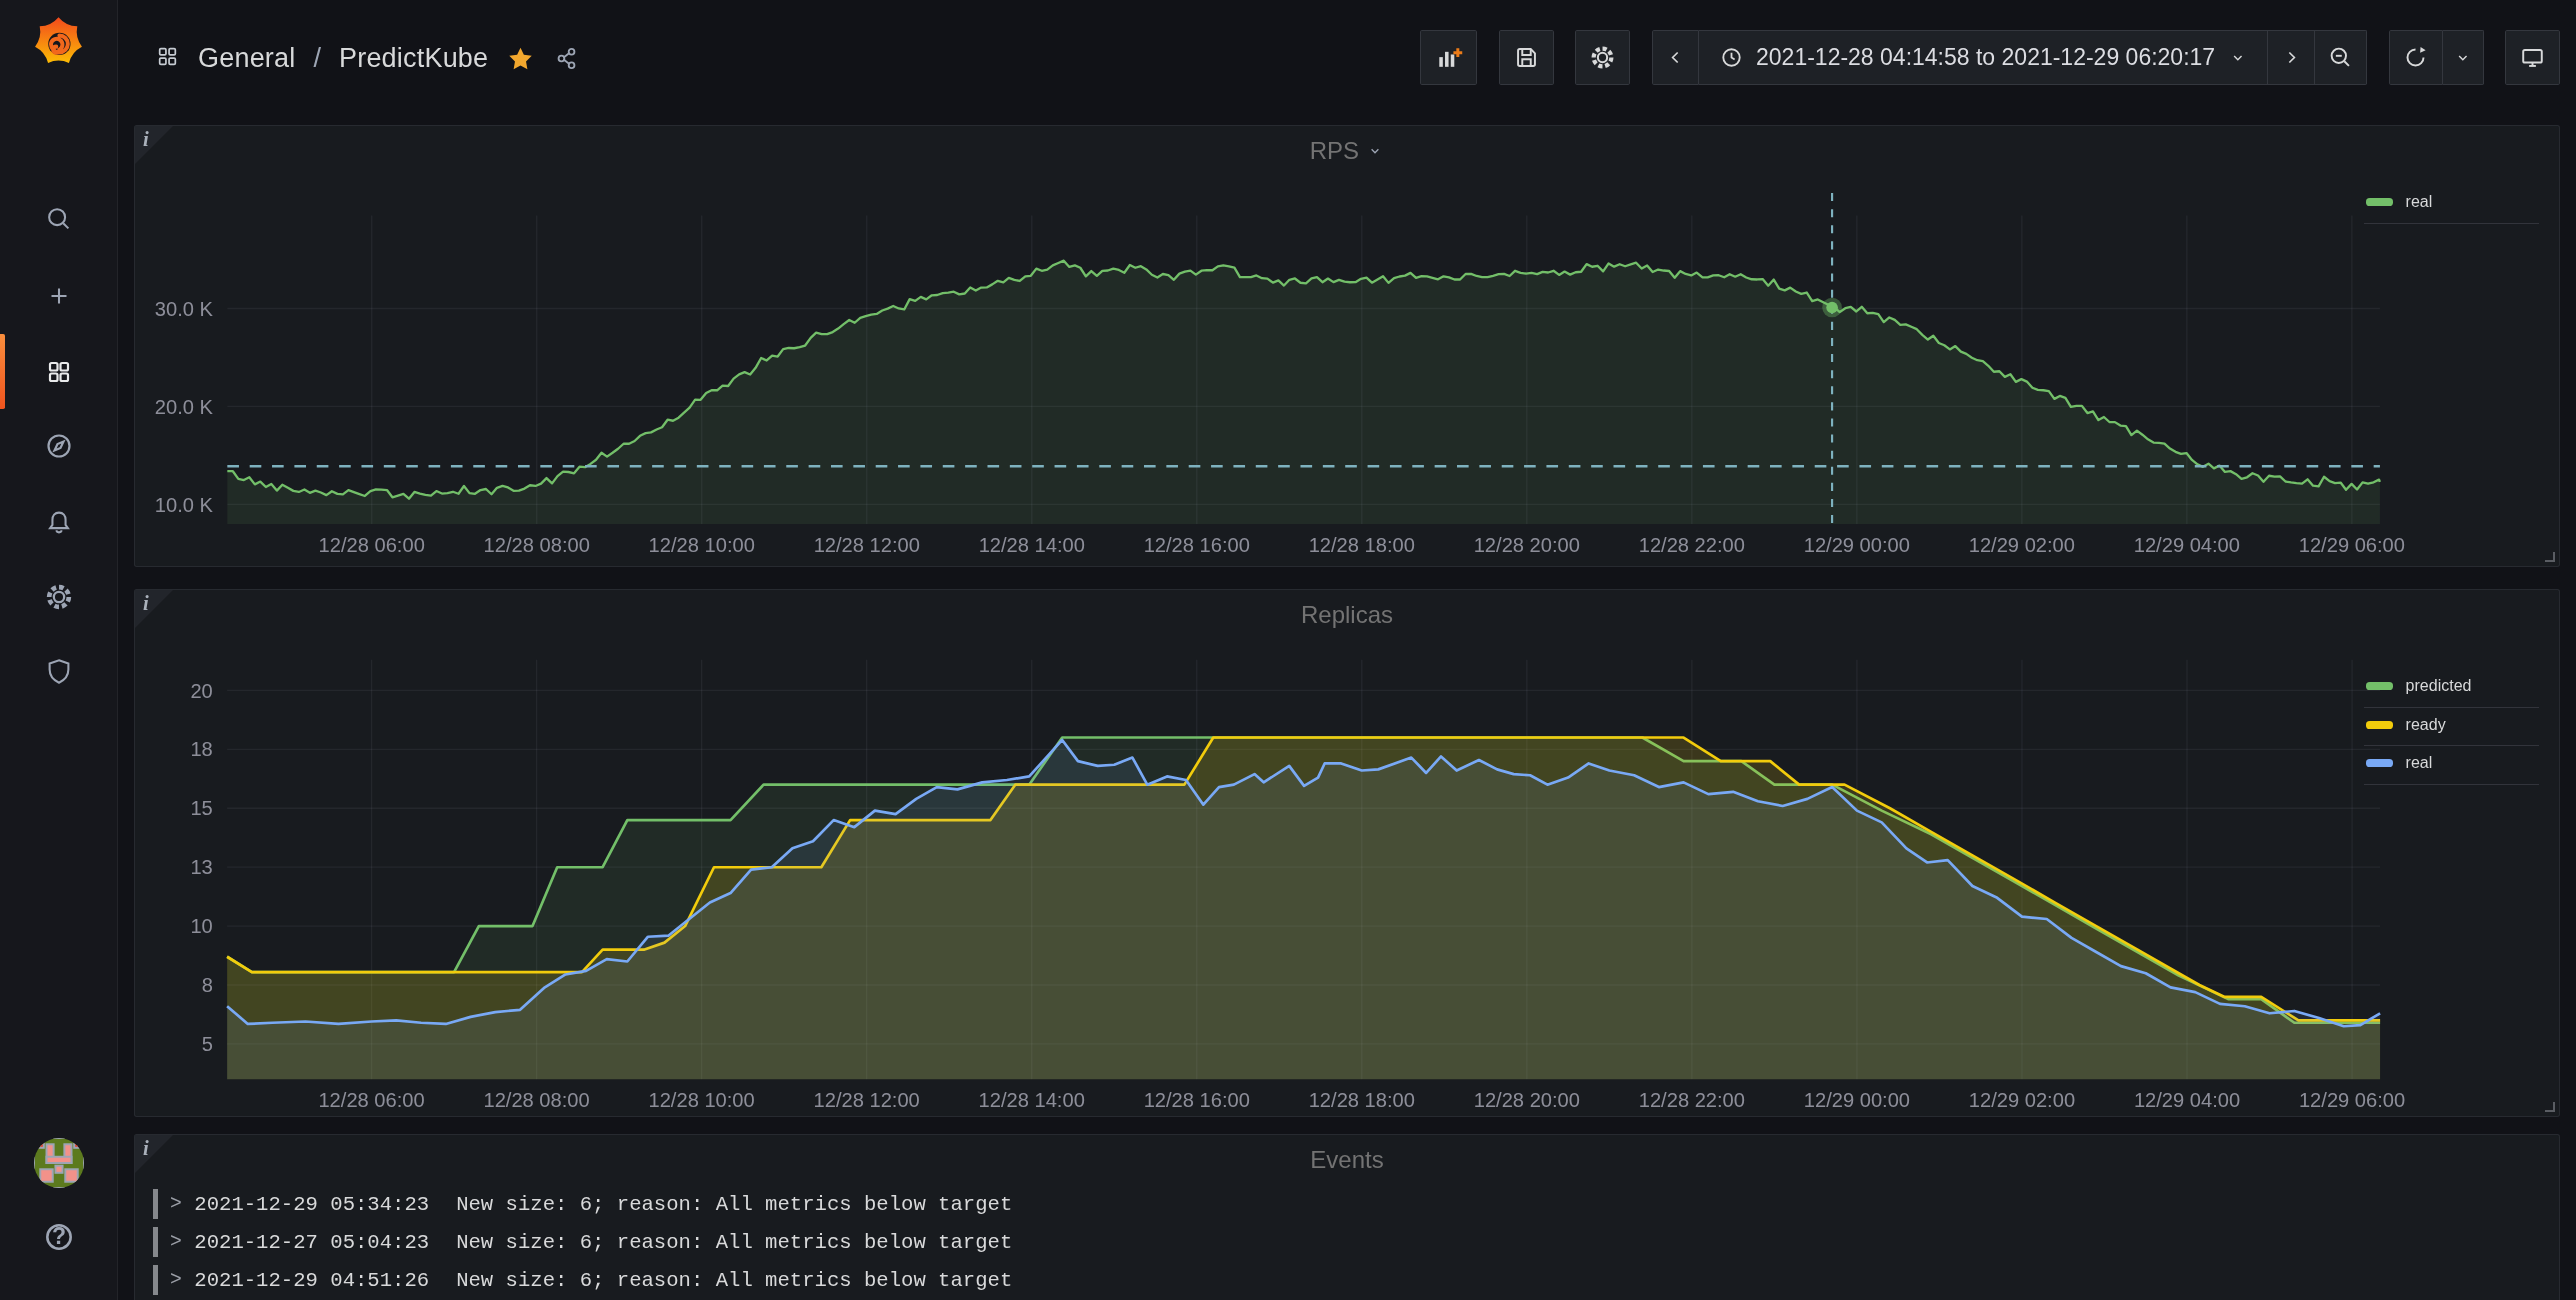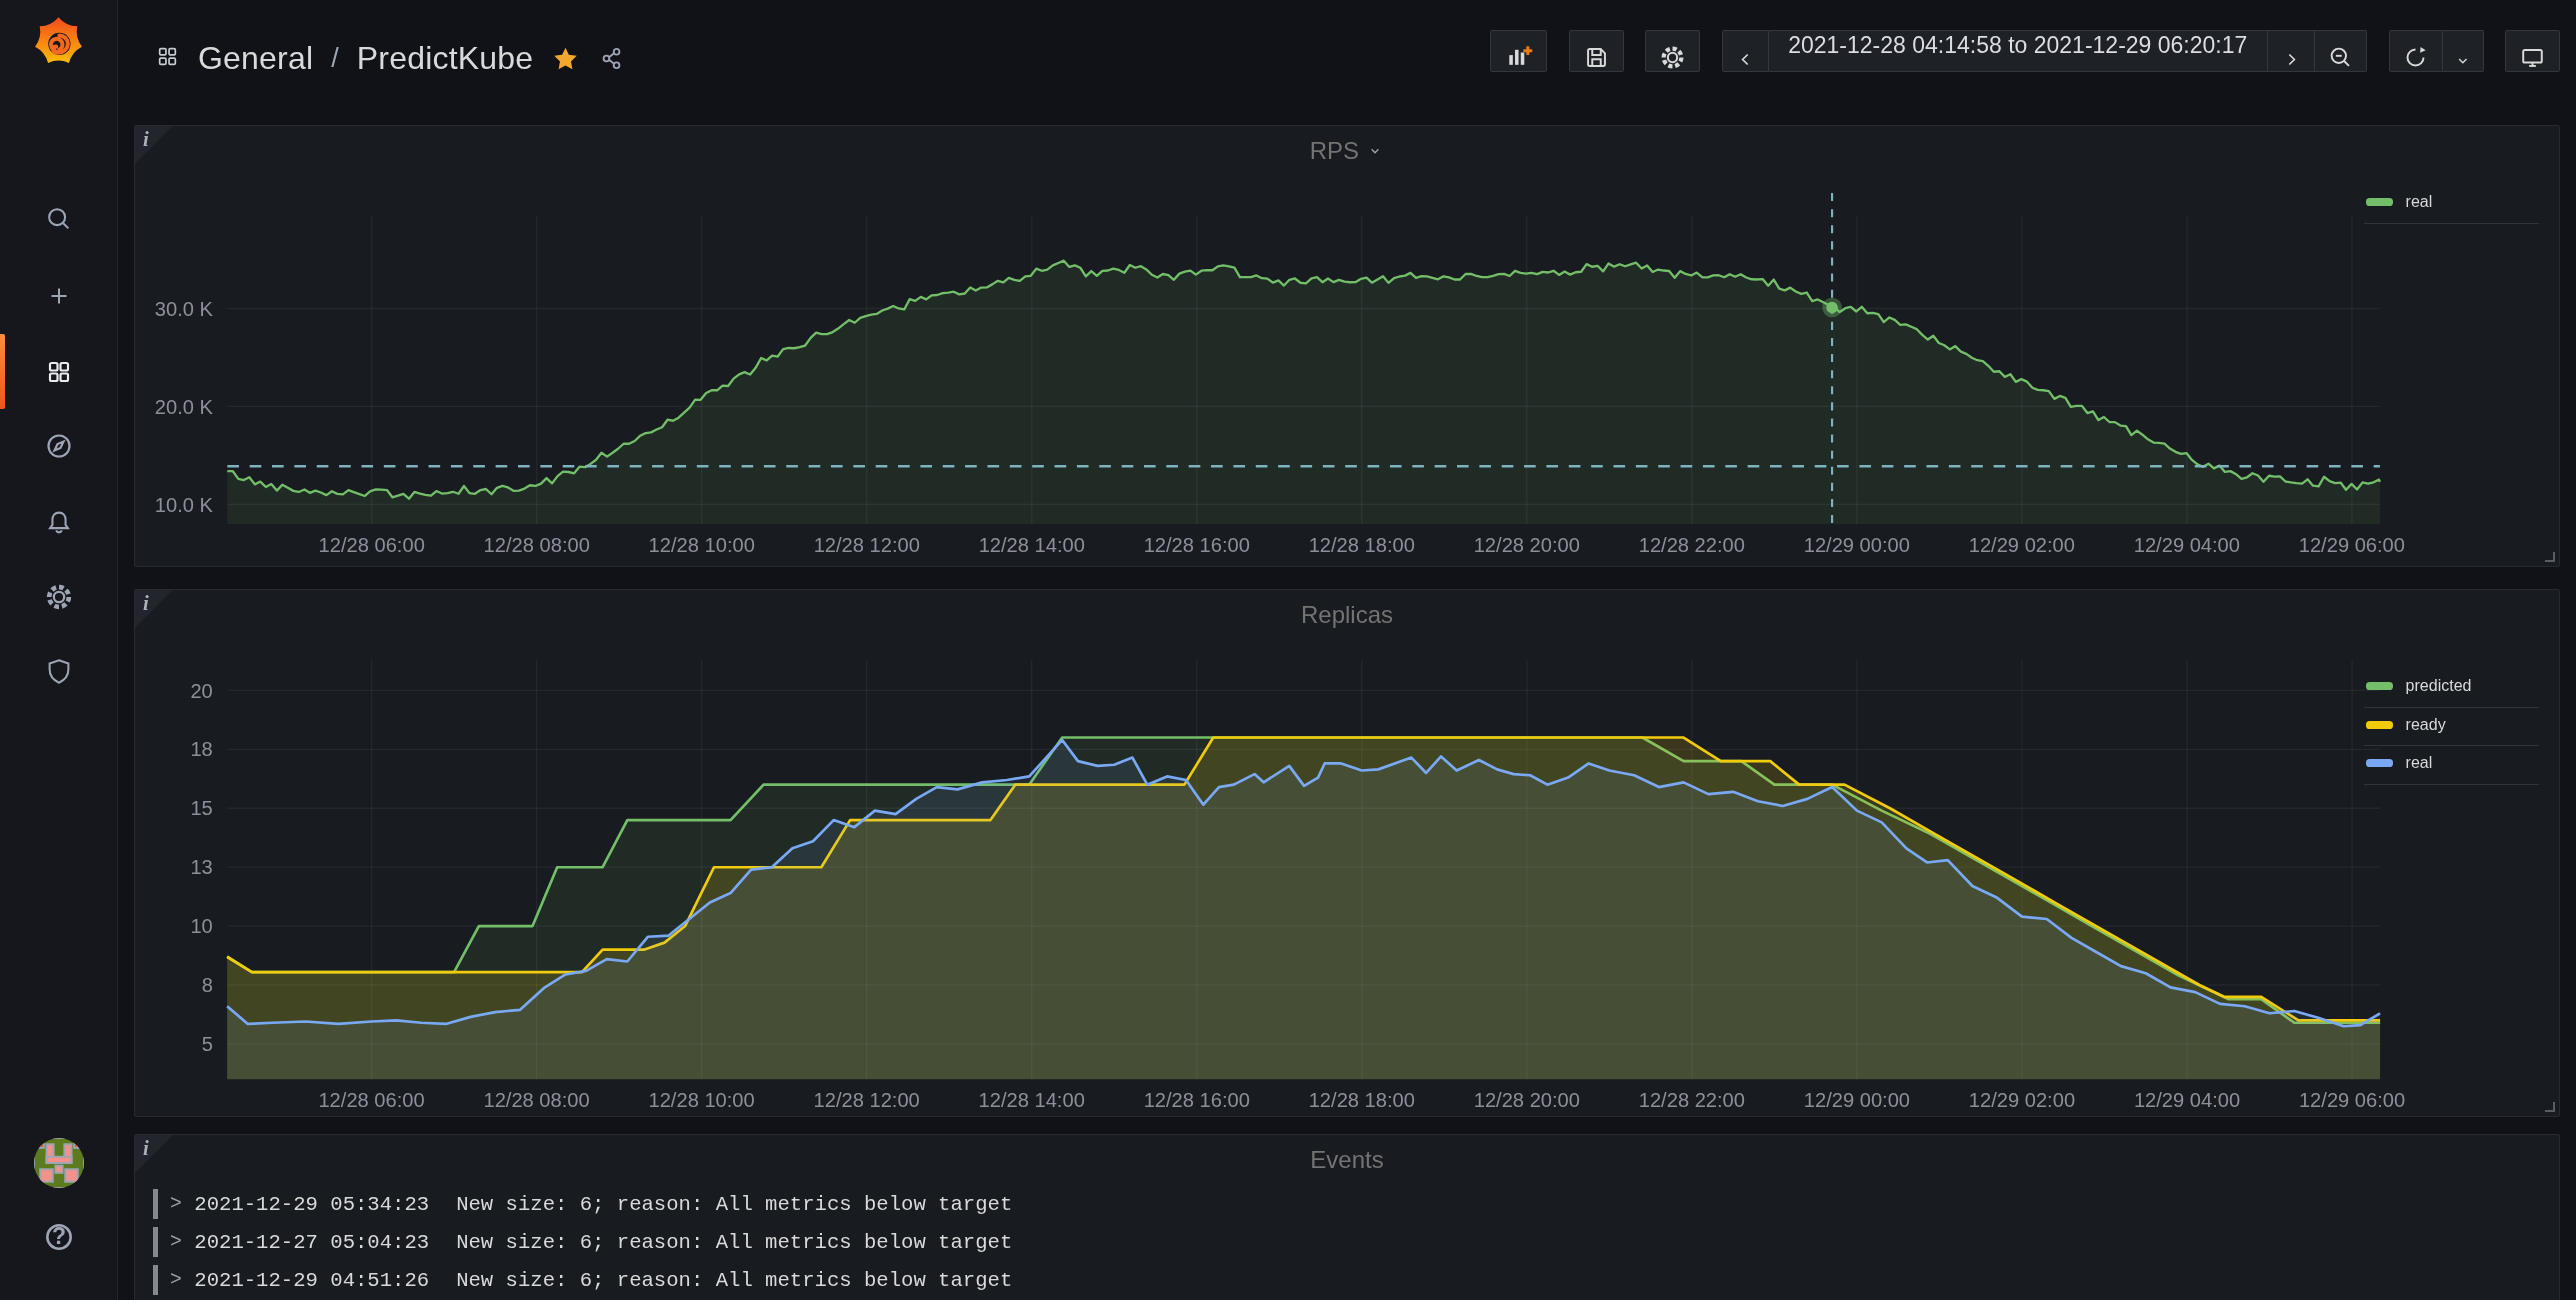--- a/index.html
+++ b/index.html
@@ -31,26 +31,26 @@
   }
   .help-glyph {
     position:absolute; width:100%; height:100%; display:flex; align-items:center; justify-content:center;
     color:#9da5b4; font-size: 23px; font-weight: bold;
   }
 
   
   .header { position: absolute; left: 119px; top: 0; right: 0; height: 116px; background: #111217; z-index: 4; }
   .bc { position: absolute; left: 36px; top: 0; height: 116px; display: flex; align-items: center; gap: 18px; }
   .bc-grid svg { stroke: #c7ccd3; fill: none; stroke-width: 2.2; }
-  .bc-text { font-size: 32px; color: #d8d9da; letter-spacing: 0.2px; cursor: pointer; }
+  .bc-text { font-size: 27px; color: #d8d9da; letter-spacing: 0.2px; cursor: pointer; }
   .bc-sep { color: #9da5b4; font-size: 27px; }
   .toolbar { position: absolute; right: 16px; top: 30px; display: flex; gap: 21.5px; align-items: center; }
   .tbtn {
-    height: 42px; min-width: 55px; background: #1e2126; border: 0.9px solid #34373e; border-radius: 1.8px;
-    display: flex; align-items: center; justify-content: flex-end; cursor: pointer; padding: 0 12.5px; flex-direction: column;
+    height: 55px; min-width: 55px; background: #1e2126; border: 0.9px solid #34373e; border-radius: 1.8px;
+    display: flex; align-items: center; justify-content: center; cursor: pointer; padding: 0 12.5px;
   }
   .tbtn svg { stroke: #d8d9da; fill: none; stroke-width: 2.3; }
   .tgroup { display: flex; }
   .tgroup .tbtn { border-radius: 0; border-left-width: 0; }
   .tgroup .tbtn:first-child { border-radius: 1.8px 0 0 1.8px; border-left-width: 0.9px; }
   .tgroup .tbtn:last-child { border-radius: 0 1.8px 1.8px 0; }
   .time-btn { gap: 12.5px; padding: 0 19.7px; }
   .time-text { font-size: 23px; font-weight: 500; color: #dcdde2; white-space: nowrap; }
 
   

